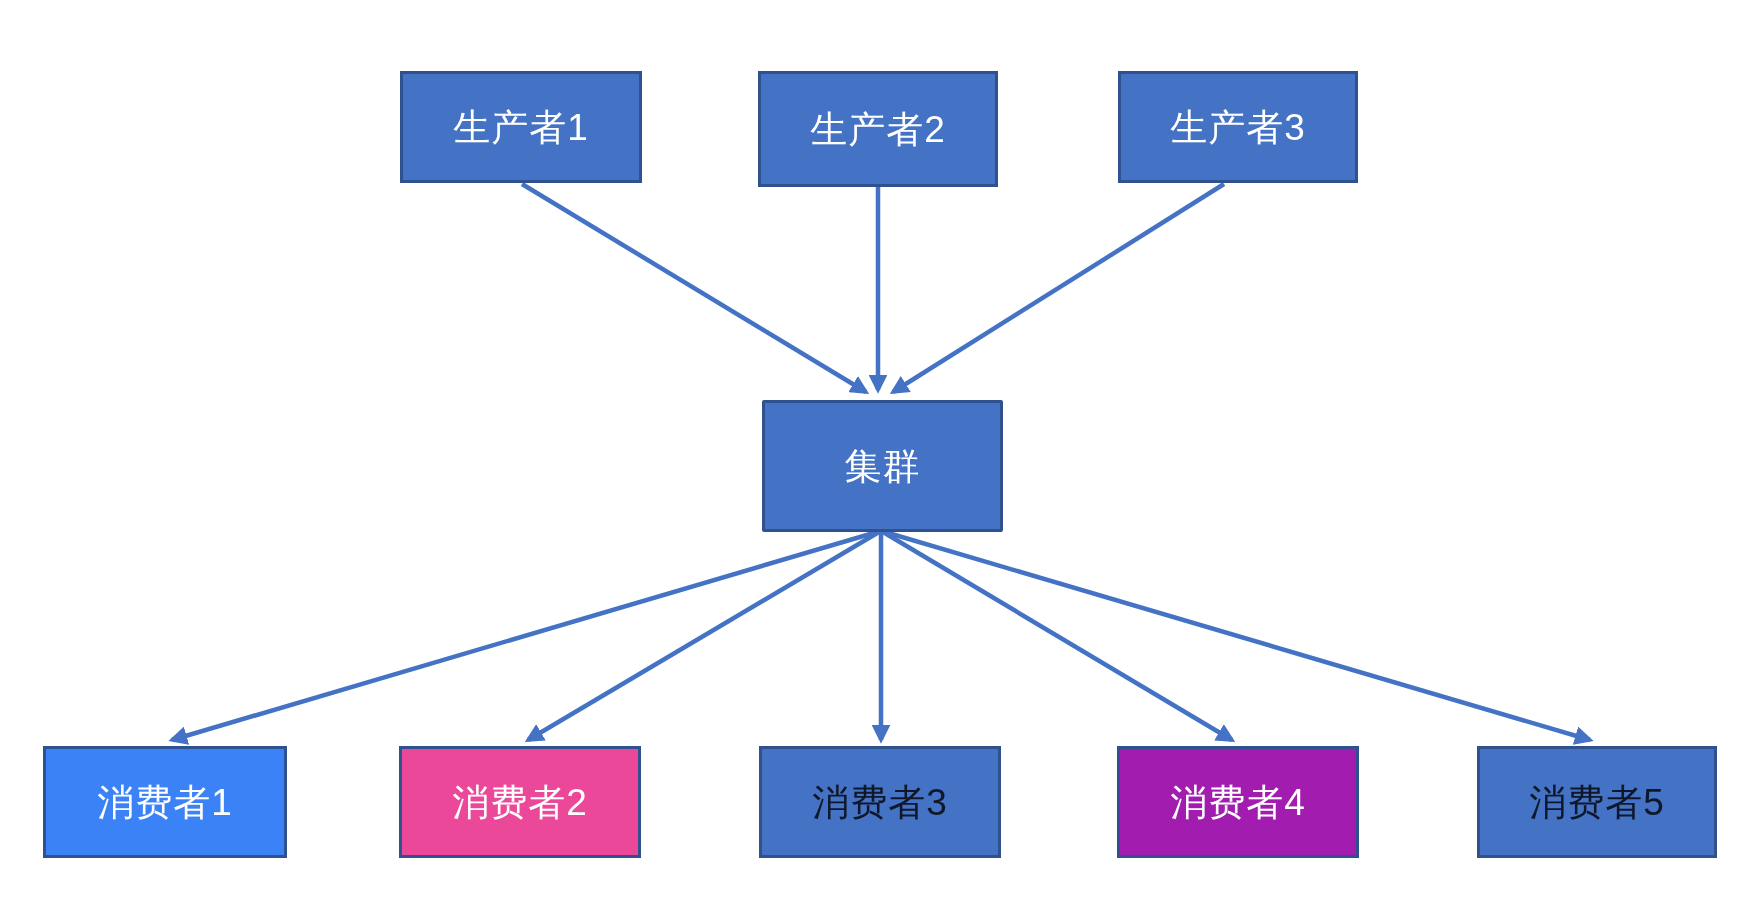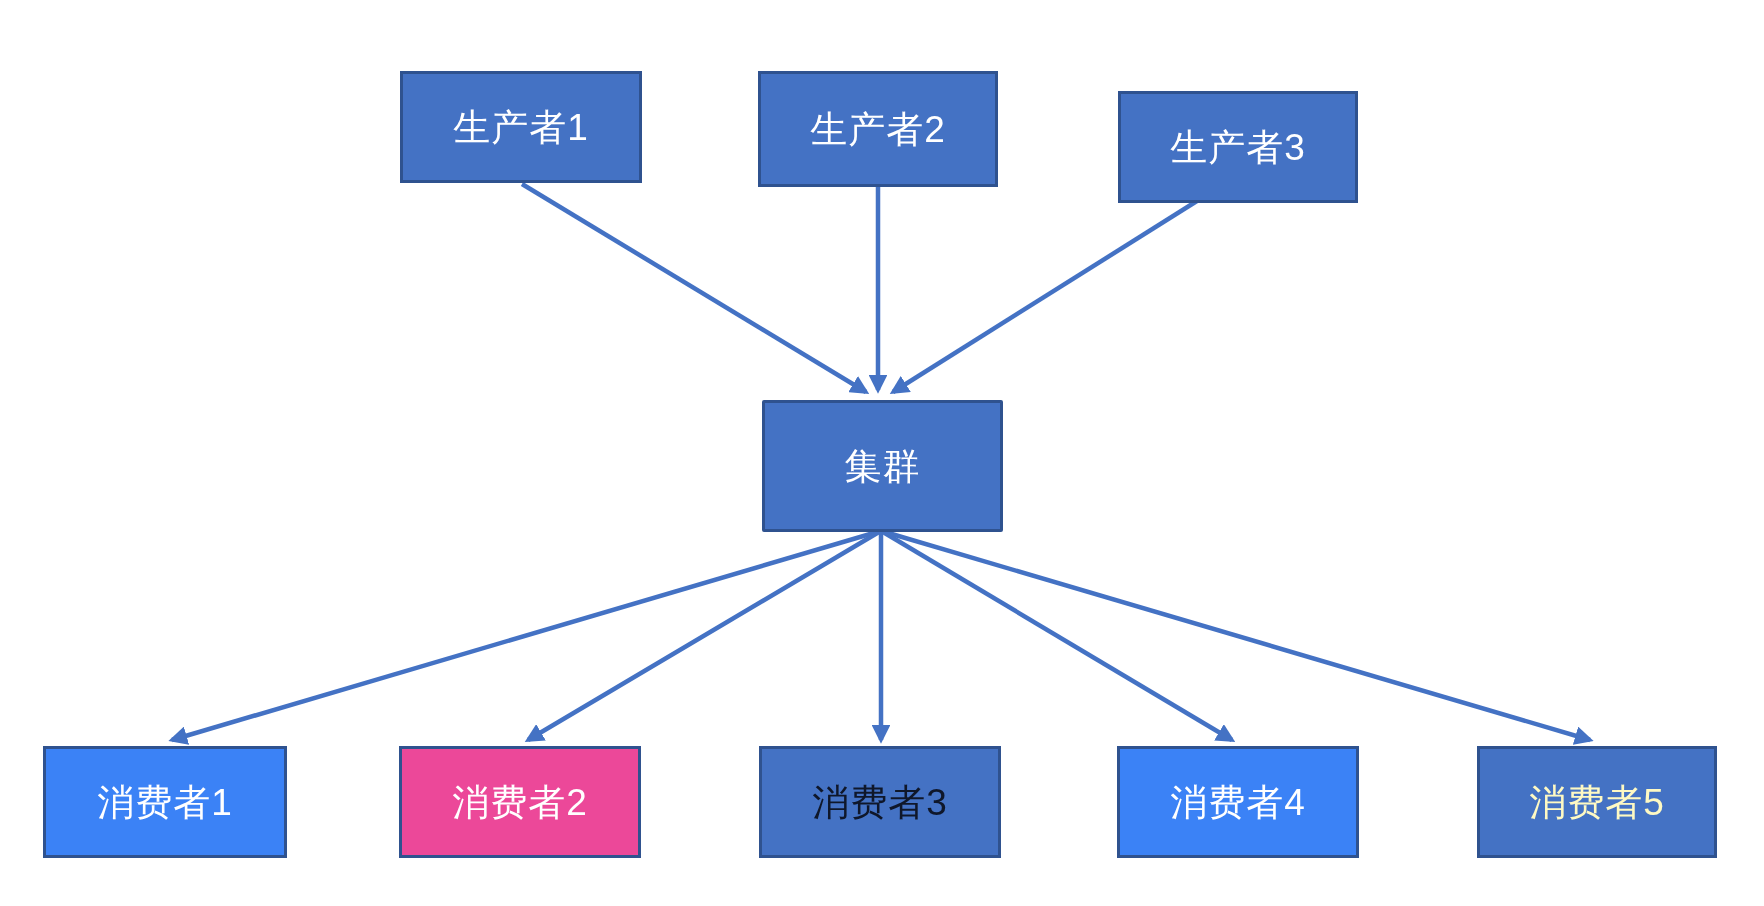--- a/index.html
+++ b/index.html
@@ -66,34 +66,34 @@
         <line x1="885" y1="532" x2="1590" y2="740" stroke="#4472C4" stroke-width="4.5" marker-end="url(#arrowhead)"></line>
       </g>
   </svg>
 
 <div class="node rect" style="left: 400px; top: 71px; width: 242px; height: 112px; background: rgb(68, 114, 196); border: 3px solid rgb(47, 82, 143); color: rgb(255, 255, 255);">
       <span class="node-label">生产者1</span>
     </div>
     <div class="node rect" style="left: 758px; top: 71px; width: 240px; height: 116px; background: rgb(68, 114, 196); border: 3px solid rgb(47, 82, 143); color: rgb(255, 255, 255);">
       <span class="node-label">生产者2</span>
     </div>
-    <div class="node rect" style="left: 1118px; top: 71px; width: 240px; height: 112px; background: rgb(68, 114, 196); border: 3px solid rgb(47, 82, 143); color: rgb(255, 255, 255); margin-top: 20px;">
+    <div class="node rect" style="left: 1118px; top: 71px; width: 240px; height: 112px; background: rgb(68, 114, 196); border: 3px solid rgb(47, 82, 143); color: rgb(255, 255, 255);">
       <span class="node-label">生产者3</span>
     </div>
     <div class="node rounded-rect" style="left: 762px; top: 400px; width: 241px; height: 132px; background: rgb(68, 114, 196); border: 3px solid rgb(47, 82, 143); color: rgb(255, 255, 255);">
       <span class="node-label">集群</span>
     </div>
     <div class="node rect" style="left: 43px; top: 746px; width: 244px; height: 112px; background: #3b82f6; border: 3px solid rgb(47, 82, 143); color: rgb(255, 255, 255);">
       <span class="node-label">消费者1</span>
     </div>
     <div class="node rect" style="left: 399px; top: 746px; width: 242px; height: 112px; background: #ec4899; border: 3px solid rgb(47, 82, 143); color: rgb(255, 255, 255);">
       <span class="node-label">消费者2</span>
     </div>
     <div class="node rect" style="left: 759px; top: 746px; width: 242px; height: 112px; background: rgb(68, 114, 196); border: 3px solid rgb(47, 82, 143); color: #0f172a;">
       <span class="node-label">消费者3</span>
     </div>
-    <div class="node rect" style="left: 1117px; top: 746px; width: 242px; height: 112px; background: #3b82f6; border: 3px solid rgb(47, 82, 143); color: rgb(255, 255, 255);">
+    <div class="node rect" style="left: 1117px; top: 746px; width: 242px; height: 112px; background: #a21caf; border: 3px solid rgb(47, 82, 143); color: rgb(255, 255, 255);">
       <span class="node-label">消费者4</span>
     </div>
-    <div class="node rect" style="left: 1477px; top: 746px; width: 240px; height: 112px; background: rgb(68, 114, 196); border: 3px solid rgb(47, 82, 143); color: #fef9c3;">
+    <div class="node rect" style="left: 1477px; top: 746px; width: 240px; height: 112px; background: rgb(68, 114, 196); border: 3px solid rgb(47, 82, 143); color: #0f172a;">
       <span class="node-label">消费者5</span>
     </div>
   </div>
 
 </body></html>

